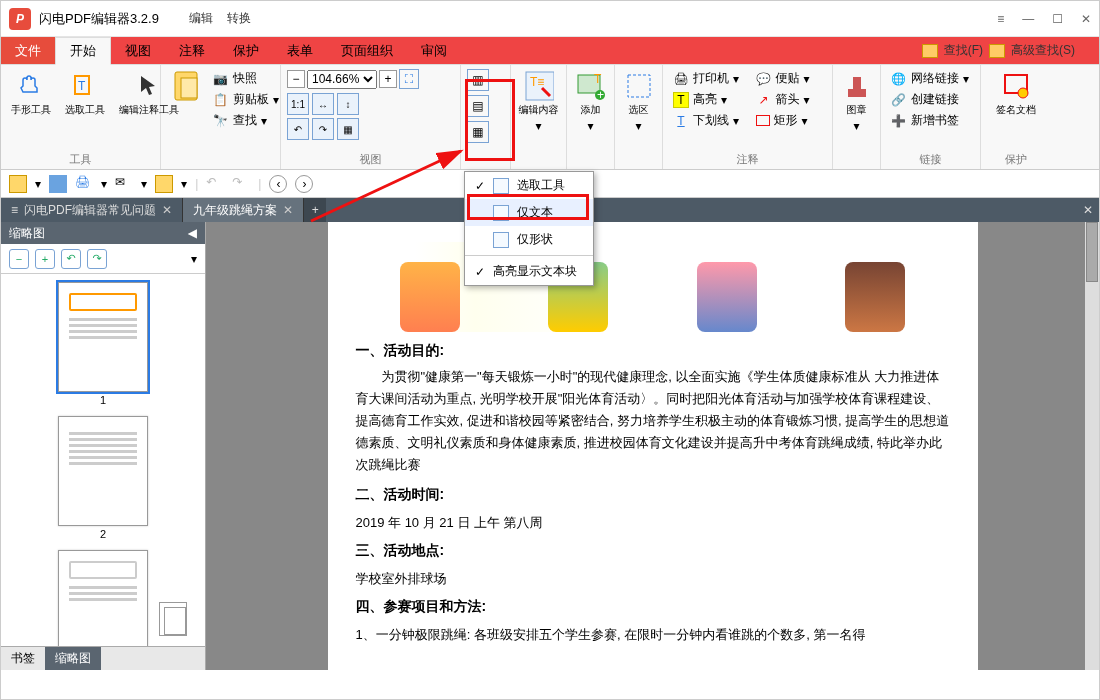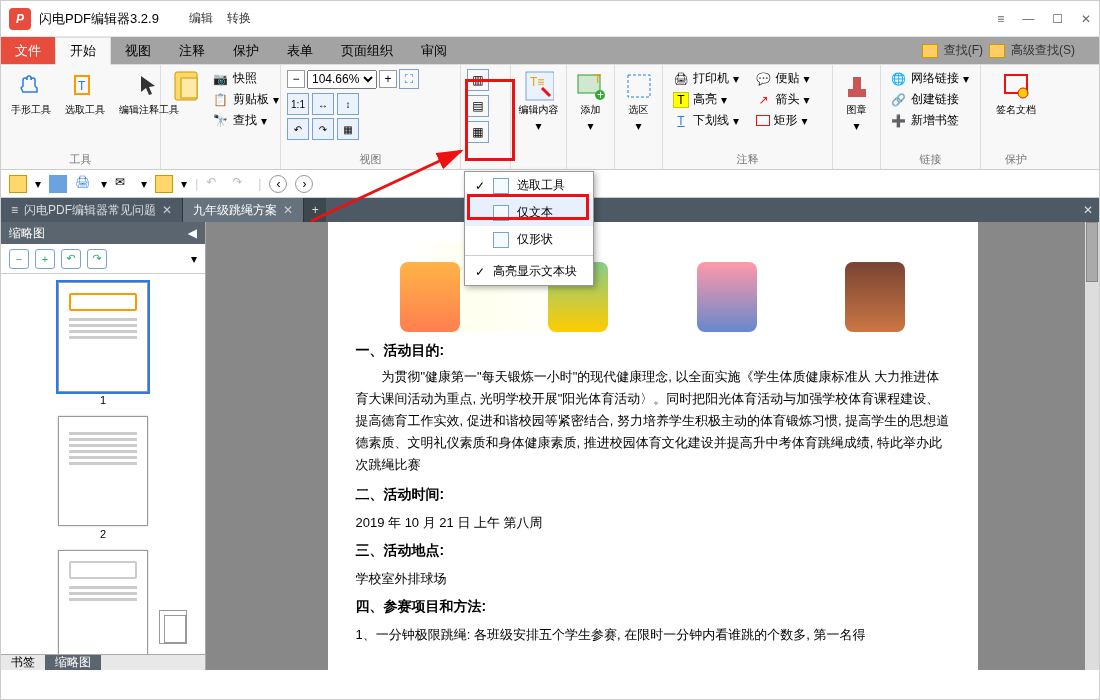--- a/index.html
+++ b/index.html
@@ -3,21 +3,21 @@
 <meta charset="utf-8">
 <style>
 *{box-sizing:border-box;margin:0;padding:0;font-family:"Microsoft YaHei",sans-serif;font-size:12px}
 body{background:#fff;width:1100px;height:700px;overflow:hidden;position:relative;border:1px solid #ccc}
 .titlebar{height:36px;background:#fff;display:flex;align-items:center;padding:0 8px;border-bottom:1px solid #e5e5e5}
 .logo{width:22px;height:22px;background:#e74c3c;border-radius:4px;color:#fff;display:flex;align-items:center;justify-content:center;font-style:italic;font-weight:bold;margin-right:8px}
 .titlebar-title{flex:0 0 auto;margin-right:30px;font-size:13px}
 .mini-menu{display:flex;gap:14px;font-size:12px;color:#333}
 .titlebar-spacer{flex:1}
 .winbtns{display:flex;gap:18px;color:#666;font-size:14px}
-.menubar{height:28px;display:flex;align-items:stretch;background:#a3a3a3;border-bottom:1px solid #ddd}
+.menubar{height:28px;display:flex;align-items:stretch;background:#ef4444;border-bottom:1px solid #ddd}
 .menutab{padding:0 14px;display:flex;align-items:center;font-size:13px;cursor:pointer}
 .menutab.file{background:#e74c3c;color:#fff}
 .menutab.active{background:#f8f8f8;border:1px solid #ddd;border-bottom:1px solid #f8f8f8;margin-bottom:-1px}
 .searchlinks{margin-left:auto;display:flex;align-items:center;gap:6px;padding-right:24px;color:#333}
 .sicon{width:16px;height:14px;display:inline-block;background:#fc6;border:1px solid #c90}
 .ribbon{height:105px;background:#f8f8f8;border-bottom:1px solid #ccc;display:flex;align-items:stretch;position:relative}
 .rgroup{border-right:1px solid #ddd;display:flex;flex-direction:column;padding:4px 6px 2px}
 .rgroup .glabel{text-align:center;font-size:11px;color:#777;margin-top:auto}
 .rrow{display:flex;align-items:center;gap:6px}
 .bigbtn{display:flex;flex-direction:column;align-items:center;gap:2px;padding:2px 4px;cursor:pointer}
@@ -43,21 +43,21 @@
 .side-head{background:#5a6570;color:#fff;height:22px;display:flex;align-items:center;padding:0 8px;font-size:12px}
 .side-head .arrow{margin-left:auto}
 .side-tools{height:30px;display:flex;align-items:center;gap:6px;padding:0 8px;border-bottom:1px solid #ccc;position:relative}
 .stc{width:20px;height:20px;border:1px solid #7aa3d4;border-radius:3px;display:flex;align-items:center;justify-content:center;font-size:11px;color:#2a6}
 .thumbs{flex:1;overflow:auto;padding:8px;display:flex;flex-direction:column;align-items:center;gap:10px;position:relative}
 .thumb{width:90px;height:110px;border:1px solid #999;background:#fff;position:relative;box-shadow:0 0 2px rgba(0,0,0,.2)}
 .thumb.sel{outline:2px solid #2a7be4}
 .tnum{text-align:center;margin-top:2px;font-size:11px}
 .pageicon{position:absolute;right:18px;bottom:10px;width:28px;height:34px;border:1px solid #999;background:#fff}
 .pageicon:before{content:"";position:absolute;left:4px;top:4px;width:20px;height:26px;border:1px solid #999}
-.side-bottom{height:16px;background:#e8e8e8;border-top:1px solid #aaa;display:flex}
+.side-bottom{height:24px;background:#e8e8e8;border-top:1px solid #aaa;display:flex}
 .sbt{padding:0 10px;display:flex;align-items:center;font-size:12px}
 .sbt.active{background:#5a6570;color:#fff}
 .docarea{flex:1;background:#888;position:relative;overflow:hidden}
 .page{position:absolute;left:50%;transform:translateX(-50%);top:0;width:650px;background:#fff;min-height:700px;padding:20px 28px}
 .page-img{height:90px;background:linear-gradient(90deg,#fff 0,#fff 10%,#ffe 20%,#fff 40%,#fff 100%);display:flex;justify-content:space-around;align-items:flex-end;margin-bottom:8px}
 .kid{width:60px;height:70px;border-radius:8px}
 .k1{background:linear-gradient(#ffb347,#ff7f50)}
 .k2{background:linear-gradient(#88cc88,#ffcc00)}
 .k3{background:linear-gradient(#ff99aa,#6688cc)}
 .k4{background:linear-gradient(#774433,#cc7744)}

